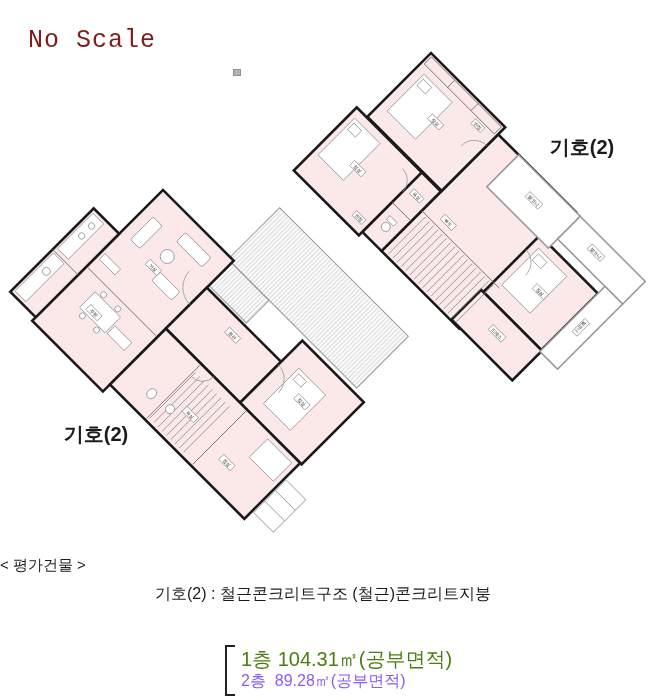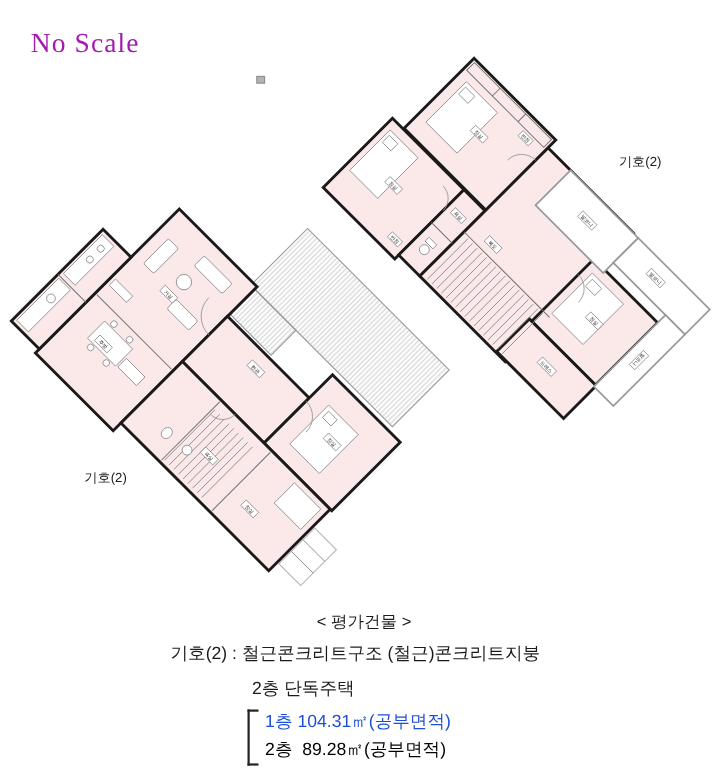--- a/index.html
+++ b/index.html
@@ -1,30 +1,30 @@
 <!DOCTYPE html>
 <html><head>
 <meta charset="utf-8">
 <style>
   html,body{margin:0;padding:0;background:#fff;}
   .stage{position:relative;width:662px;height:700px;background:#ffffff;overflow:hidden;
          font-family:"Liberation Sans",sans-serif;color:#222;}
   .plan-svg{position:absolute;left:0;top:0;}
-  .noscale{position:absolute;left:28px;top:26px;font-family:Liberation Serif, serif;
-           font-size:25px;color:#a21caf;letter-spacing:1px;}
-  .caption{position:absolute;width:110px;text-align:center;font-size:12px;line-height:24px;color:#1b1b1b;}
+  .noscale{position:absolute;left:28px;top:26px;font-family:Liberation Mono, monospace;
+           font-size:25px;color:#7f1d1d;letter-spacing:1px;}
+  .caption{position:absolute;width:110px;text-align:center;font-size:20px;line-height:24px;color:#1b1b1b;font-weight:bold;}
   .cap1{left:41px;top:422px;}
   .cap2{left:527px;top:135px;}
   .stray-dot{position:absolute;left:233px;top:69px;width:6px;height:5px;background:#9a9a9a;
              border:1px solid #6c6c6c;opacity:.75;}
-  .f-title{position:absolute;left:0;right:0;top:556px;text-align:center;font-size:15px;color:#1b1b1b;}
+  .f-title{position:absolute;left:0;right:0;top:556px;font-size:15px;color:#1b1b1b;}
   .f-line1{position:absolute;left:155px;top:584px;font-size:16px;color:#1b1b1b;white-space:pre;}
   .f-line2{position:absolute;left:229px;top:616px;font-size:16px;color:#1b1b1b;white-space:pre;}
-  .f-area1{position:absolute;left:241px;top:646px;font-size:16px;color:#1d4ed8;white-space:pre;}
-  .f-area2{position:absolute;left:241px;top:671px;font-size:16px;color:#000000;white-space:pre;}
+  .f-area1{position:absolute;left:241px;top:646px;font-size:20px;color:#4d7c0f;white-space:pre;}
+  .f-area2{position:absolute;left:241px;top:671px;font-size:16px;color:#8b5cf6;white-space:pre;}
   .f-bracket{position:absolute;left:225px;top:645px;width:8px;height:47px;
              border-left:2px solid #222;border-top:2px solid #222;border-bottom:2px solid #222;}
   
   .room{fill:#fbe9e9;stroke:#1a1a1a;stroke-width:2.6;stroke-linejoin:miter;}
   .balcony{fill:#ffffff;stroke:#9a9a9a;stroke-width:1.6;}
   .part{stroke:#6f6f6f;stroke-width:.9;fill:none;}
   .furn{stroke:#8f8f8f;stroke-width:.8;fill:#ffffff;}
   .stair{stroke:#8a8a8a;stroke-width:.8;fill:none;}
   .arc{stroke:#9a9a9a;stroke-width:.8;fill:none;}
   .deck{fill:url(#deckPat);stroke:#9a9a9a;stroke-width:1;}
@@ -187,18 +187,17 @@
   <div class="caption cap1">
     <div>기호(2)</div>
   </div>
 
   <div class="caption cap2">
     <div>기호(2)</div>
   </div>
 
   <div class="f-title">&lt; 평가건물 &gt;</div>
   <div class="f-line1">기호(2) : 철근콘크리트구조 (철근)콘크리트지붕</div>
-  <div class="f-line2">2층 단독주택</div>
   <div class="f-bracket"></div>
   <div class="f-area1">1층 104.31㎡(공부면적)</div>
   <div class="f-area2">2층  89.28㎡(공부면적)</div>
 
 </div>
 
 </body></html>

